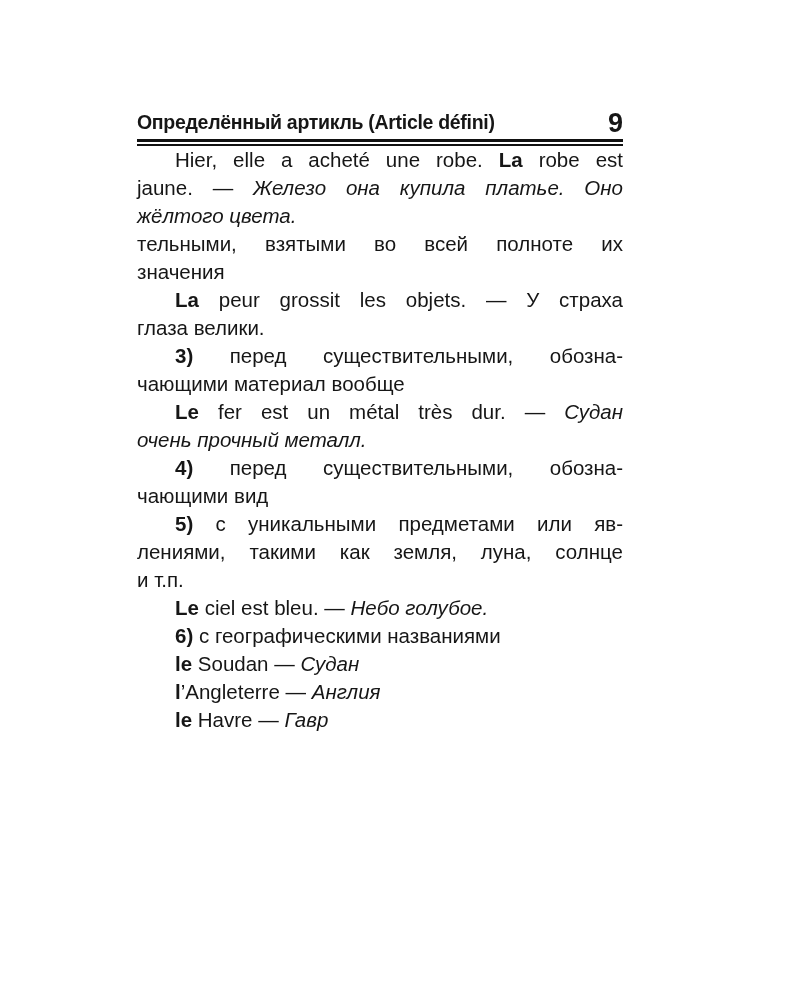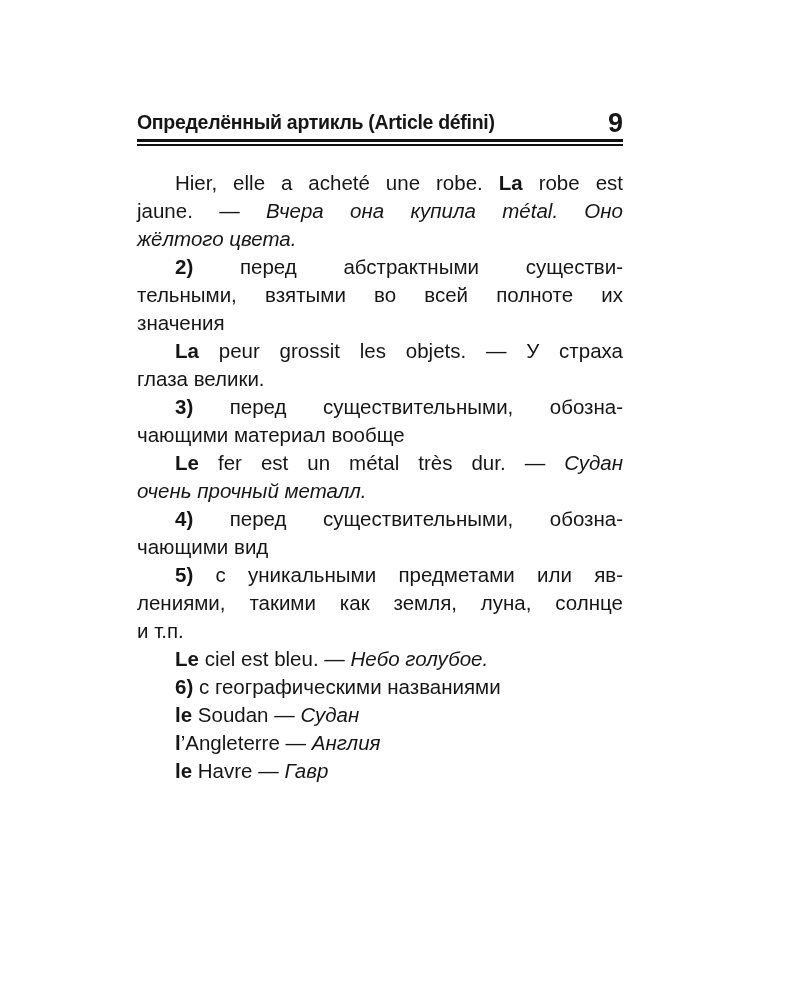--- a/index.html
+++ b/index.html
@@ -28,21 +28,20 @@
   }
   .page-num {
     font-weight: 700;
     font-size: 27px;
     line-height: 1;
     padding-bottom: 2px;
   }
   .rule-thick { height: 3px; background: #111; }
   .rule-thin  { height: 2px; background: #111; margin-top: 2px; }
   .body-text {
-    margin-top: 23px;
     font-size: 20.5px;
     line-height: 28px;
   }
   .para { margin: 0; }
   .line { min-height: 28px; }
   .line.first { text-indent: 38px; }
   .line.j { text-align: justify; text-align-last: justify; }
   .b { font-weight: 700; }
   .i { font-style: italic; }
 </style>
@@ -56,25 +55,24 @@
       <span class="page-num">9</span>
     </div>
     <div>
       <div class="rule-thick"></div>
       <div class="rule-thin"></div>
     </div>
   </header>
   <main class="body-text">
       <div class="para">
         <div class="line j first"><span>Hier, elle a acheté une robe. </span><span class="b ">La</span><span> robe est</span></div>
-        <div class="line j"><span>jaune. — </span><span class="i">Вчера она купила métal. Оно</span></div>
+        <div class="line j"><span>jaune. — </span><span class="i">Железо она купила платье. Оно</span></div>
         <div class="line"><span class="i">жёлтого цвета.</span></div>
       </div>
       <div class="para">
-        <div class="line j first"><span class="b ">2)</span><span> перед абстрактными существи-</span></div>
         <div class="line j"><span>тельными, взятыми во всей полноте их</span></div>
         <div class="line"><span>значения</span></div>
       </div>
       <div class="para">
         <div class="line j first"><span class="b ">La</span><span> peur grossit les objets. — У страха</span></div>
         <div class="line"><span>глаза велики.</span></div>
       </div>
       <div class="para">
         <div class="line j first"><span class="b ">3)</span><span> перед существительными, обозна-</span></div>
         <div class="line"><span>чающими материал вообще</span></div>

